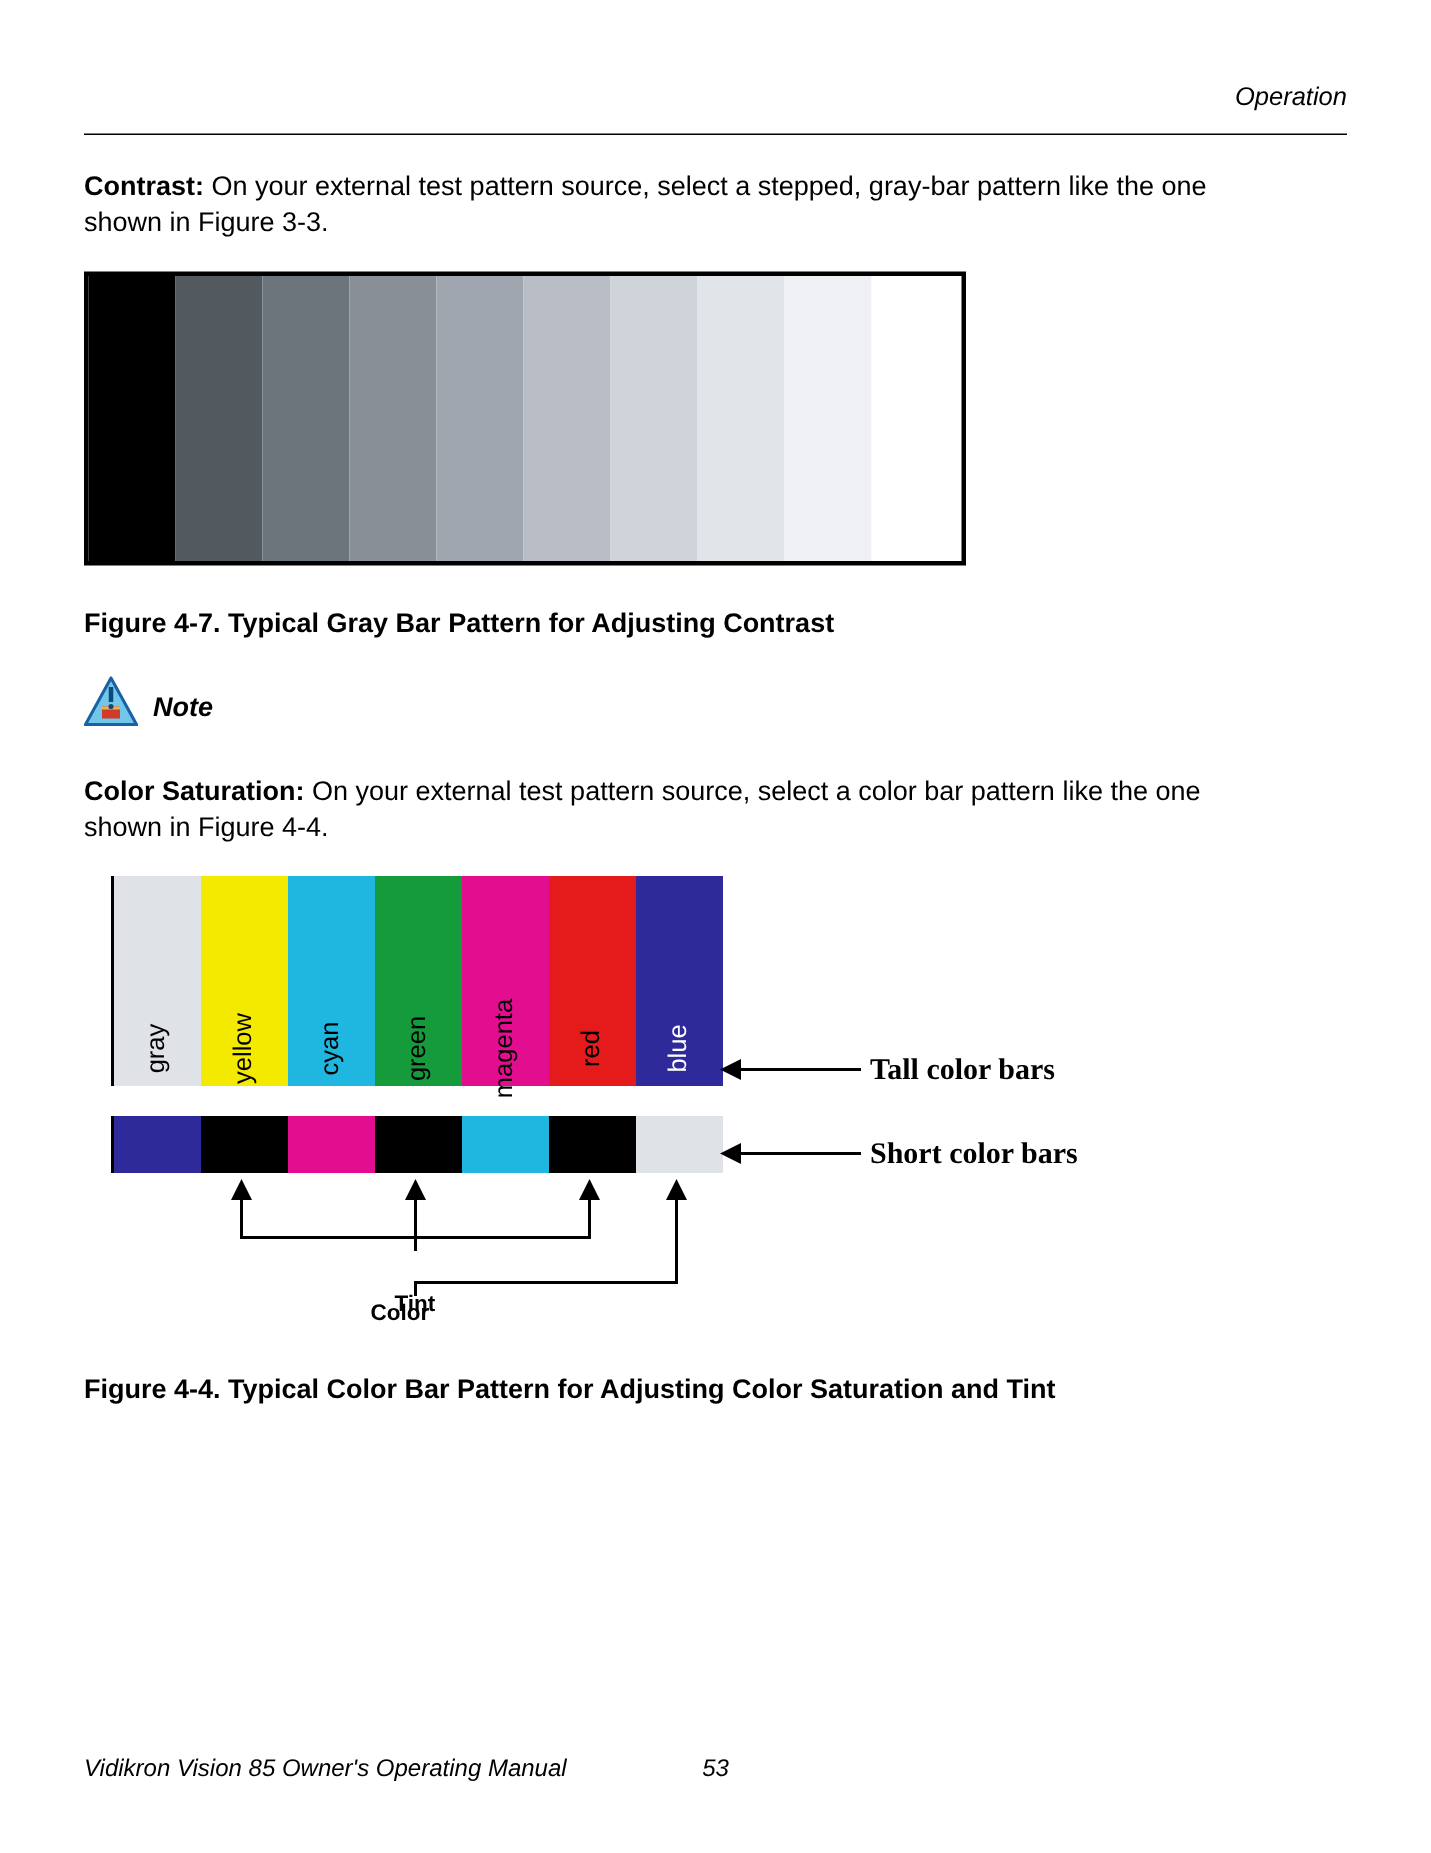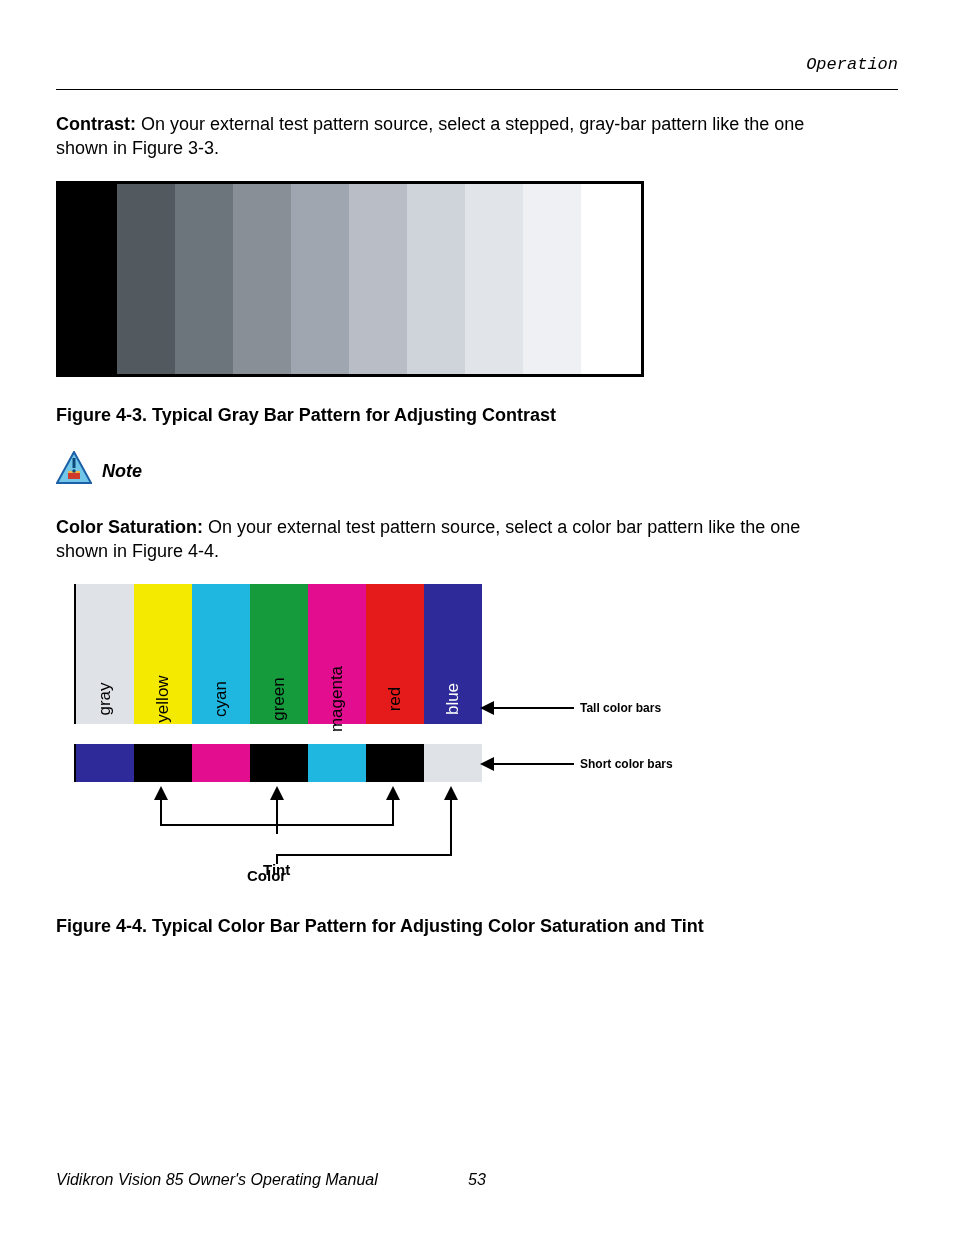--- a/index.html
+++ b/index.html
@@ -1,18 +1,18 @@
 <!DOCTYPE html>
 <html><head>
 <meta charset="utf-8">
 <style>
   @page { size: 954px 1235px; margin: 0; }
   html, body { margin: 0; padding: 0; width: 954px; height: 1235px; background: #fff; font-family: "Myriad Pro", "Segoe UI", Arial, sans-serif; color: #000; font-size: 18px; line-height: 1.35; }
   .page { position: relative; width: 954px; height: 1235px; box-sizing: border-box; padding: 54px 56px 44px 56px; }
-  .header-section { text-align: right; font-style: italic; font-size: 17px; margin-bottom: 12px; font-family: Liberation Mono, monospace; }
+  .header-section { text-align: right; font-style: italic; font-size: 17px; margin-bottom: 12px; }
   hr.rule { border: none; border-top: 1.3px solid #000; margin: 6px 0 22px 0; }
   .body { max-width: 800px; }
   .para { margin: 0 0 20px 0; }
   .bold { font-weight: 700; }
 
   
   .graybar-wrap { width: 582px; border: 3px solid #000; display: flex; margin-bottom: 26px; }
   .graybar-wrap div { width: 58px; height: 190px; }
 
   .fig-caption { font-weight: 700; margin-bottom: 24px; }
@@ -27,21 +27,21 @@
 
   
   .colorfig { position: relative; width: 610px; height: 300px; margin-bottom: 30px; }
   .colorfig .tall-row, .colorfig .short-row { position: absolute; left: 18px; display: flex; border-left: 2px solid #000; }
   .colorfig .tall-row { top: 0; }
   .colorfig .tall-row div { width: 58px; height: 140px; position: relative; }
   .colorfig .short-row { top: 160px; }
   .colorfig .short-row div { width: 58px; height: 38px; }
   .tall-label { position: absolute; left: 50%; top: 82%; transform: translate(-50%,-50%) rotate(-90deg); font-size: 17px; white-space: nowrap; }
 
-  .callout { position: absolute; font-family: Liberation Sans, sans-serif; font-weight: 700; font-size: 12px; display:flex; align-items:center; }
+  .callout { position: absolute; font-family: Liberation Serif, serif; font-weight: 700; font-size: 20px; display:flex; align-items:center; }
   .callout .arrow-line { height: 2px; background: #000; }
   .callout .arrow-head-l { width: 0; height: 0; border-top: 7px solid transparent; border-bottom: 7px solid transparent; border-right: 14px solid #000; }
   .callout .lbl { margin-left: 6px; white-space: nowrap; }
 
   .bottom-arrow-head { width: 0; height: 0; border-left: 7px solid transparent; border-right: 7px solid transparent; border-bottom: 14px solid #000; position: absolute; }
   .bline { position:absolute; background:#000; }
 
   .subcap { position:absolute; font-family:Arial,sans-serif; font-weight:700; font-size:15px; }
 
   .footer { position: absolute; left: 56px; right: 56px; bottom: 44px; font-style: italic; font-size: 16px; display:flex; }
@@ -67,21 +67,21 @@
         <div style="background: rgb(109, 117, 124);"></div>
         <div style="background: rgb(137, 143, 151);"></div>
         <div style="background: rgb(160, 166, 176);"></div>
         <div style="background: rgb(184, 189, 198);"></div>
         <div style="background: rgb(207, 211, 218);"></div>
         <div style="background: rgb(225, 228, 233);"></div>
         <div style="background: rgb(238, 240, 243);"></div>
         <div style="background: rgb(255, 255, 255);"></div>
       </div>
 
-    <div class="fig-caption">Figure 4-3. Typical Gray Bar Pattern for Adjusting Contrast</div>
+    <div class="fig-caption">Figure 4-7. Typical Gray Bar Pattern for Adjusting Contrast</div>
 
 
     <div class="note-row">
       <div class="note-left">
         <span class="note-icon">
           <svg width="36" height="34" viewBox="0 0 36 34">
             <polygon points="18,1 35,32 1,32" fill="#72c6e8" stroke="#1b5fa6" stroke-width="2"></polygon>
             <rect x="12" y="20" width="12" height="8" fill="#d03a2a"></rect>
             <rect x="12" y="20" width="12" height="2" fill="#f0b04a"></rect>
             <line x1="18" y1="7" x2="18" y2="17" stroke="#0d4a7a" stroke-width="3"></line>

